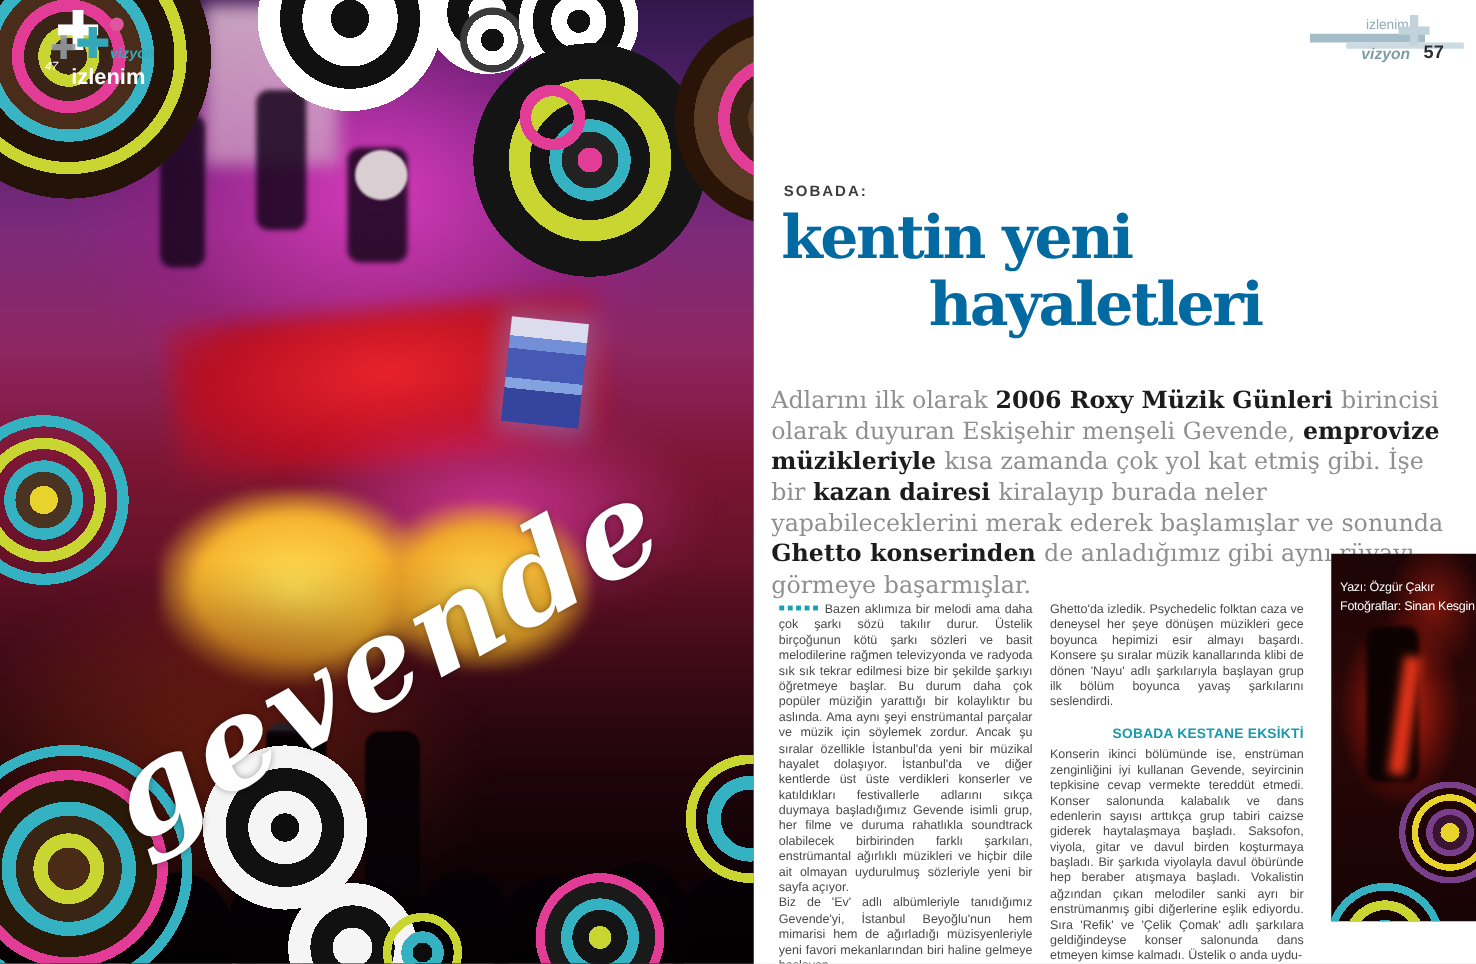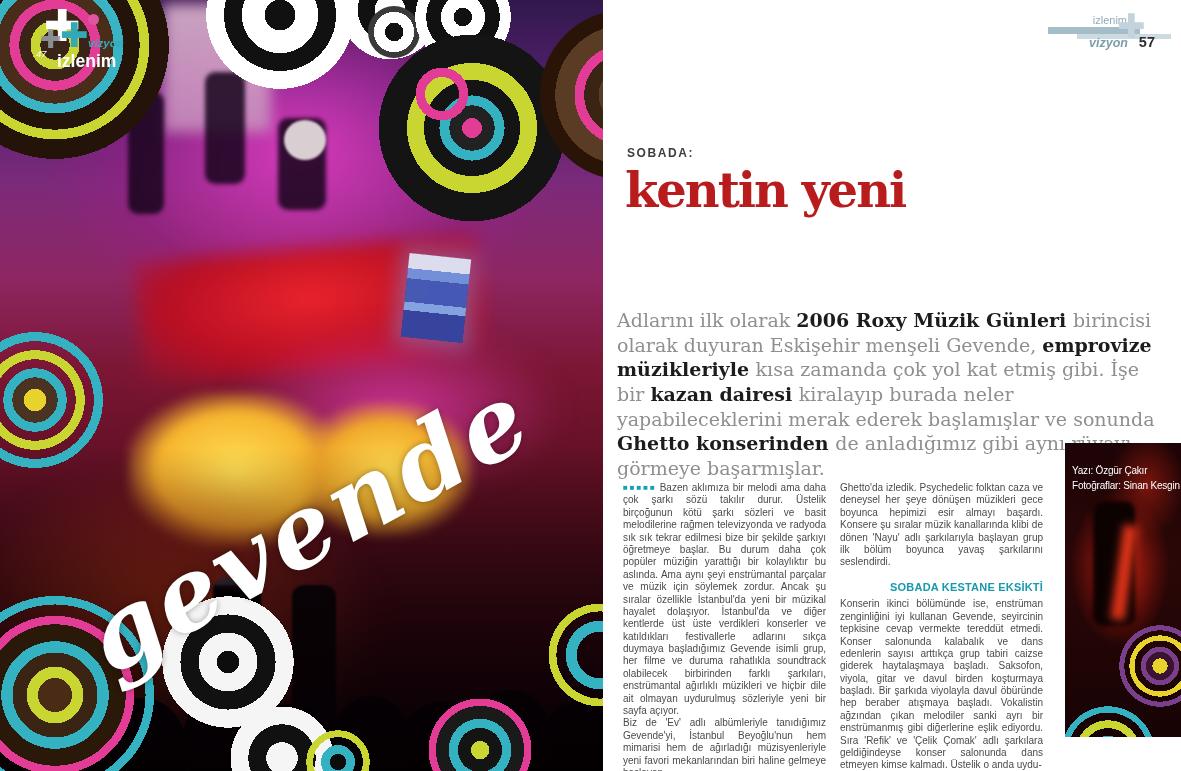--- a/index.html
+++ b/index.html
@@ -72,21 +72,21 @@
   
   .page-right { position:absolute; left:603px; top:0; width:578px; height:771px; background:#ffffff; }
   .pr { position:absolute; }
   .hdr-izlenim { right:54px; top:14px; font-size:11px; color:#93aab8; }
   .hdr-bar1 { left:445px; top:27px; width:92px; height:7px; background:#a4bdc9; }
   .hdr-bar2 { left:474px; top:34px; width:94px; height:5px; background:#ccdae1; }
   .hdr-plus { left:514px; top:6px; font-size:34px; color:#c2d3db; font-family:"DejaVu Sans",sans-serif; }
   .hdr-vizyon { right:53px; top:36px; font-style:italic; font-weight:bold; font-size:12.5px; color:#7d9cab; }
   .hdr-num { right:26px; top:34px; font-weight:bold; font-size:14.5px; color:#2e2e2e; }
   .kicker { left:24px; top:146px; font-size:12px; font-weight:bold; letter-spacing:1.6px; color:#3d3d3d; }
-  .headline { font-family:"DejaVu Serif", serif; font-weight:bold; color:#b91c1c; letter-spacing:-2px;
+  .headline { font-family:"DejaVu Serif", serif; font-weight:bold; color:#0369a1; letter-spacing:-2px;
     font-size:48px; line-height:1; }
   .hl1 { left:22px; top:166px; }
   .hl2 { left:140px; top:220px; }
   .intro { left:14px; top:308px; width:552px; font-family:"DejaVu Serif", serif; font-size:19px;
     line-height:1.3; color:#8f8f8f; }
   .intro b { color:#1c1c1c; }
   .col { top:442px; width:203px; font-size:10px; line-height:1.24; color:#4a4a4a; text-align:justify;margin-top:40px; }
   .col p { margin:0; }
   .col1 { left:20px; }
   .col2 { left:237px; }
@@ -159,20 +159,21 @@
 
     <div class="pr hdr-izlenim">izlenim</div>
     <div class="pr hdr-bar1"></div>
     <div class="pr hdr-bar2"></div>
     <span class="pr hdr-plus">✚</span>
     <div class="pr hdr-vizyon">vizyon</div>
     <div class="pr hdr-num">57</div>
 
     <div class="pr kicker">SOBADA:</div>
     <div class="pr headline hl1">kentin yeni</div>
+    <div class="pr headline hl2">hayaletleri</div>
 
     <div class="pr intro">
       <span>Adlarını ilk olarak </span><b>2006 Roxy Müzik Günleri </b><span>birincisi olarak duyuran Eskişehir menşeli Gevende, </span><b>emprovize müzikleriyle </b><span>kısa zamanda çok yol kat etmiş gibi. İşe bir </span><b>kazan dairesi </b><span>kiralayıp burada neler yapabileceklerini merak ederek başlamışlar ve sonunda </span><b>Ghetto konserinden </b><span>de anladığımız gibi aynı rüyayı görmeye başarmışlar.</span>
     </div>
 
     <div class="pr col col1">
       <p><span class="lead-squares">■■■■■</span><span>Bazen aklımıza bir melodi ama daha çok şarkı sözü takılır durur. Üstelik birçoğunun kötü şarkı sözleri ve basit melodilerine rağmen televizyonda ve radyoda sık sık tekrar edilmesi bize bir şekilde şarkıyı öğretmeye başlar. Bu durum daha çok popüler müziğin yarattığı bir kolaylıktır bu aslında. Ama aynı şeyi enstrümantal parçalar ve müzik için söylemek zordur. Ancak şu sıralar özellikle İstanbul'da yeni bir müzikal hayalet dolaşıyor. İstanbul'da ve diğer kentlerde üst üste verdikleri konserler ve katıldıkları festivallerle adlarını sıkça duymaya başladığımız Gevende isimli grup, her filme ve duruma rahatlıkla soundtrack olabilecek birbirinden farklı şarkıları, enstrümantal ağırlıklı müzikleri ve hiçbir dile ait olmayan uydurulmuş sözleriyle yeni bir sayfa açıyor.</span></p>
       <p>Biz de 'Ev' adlı albümleriyle tanıdığımız Gevende'yi, İstanbul Beyoğlu'nun hem mimarisi hem de ağırladığı müzisyenleriyle yeni favori mekanlarından biri haline gelmeye başlayan</p>
     </div>
 

